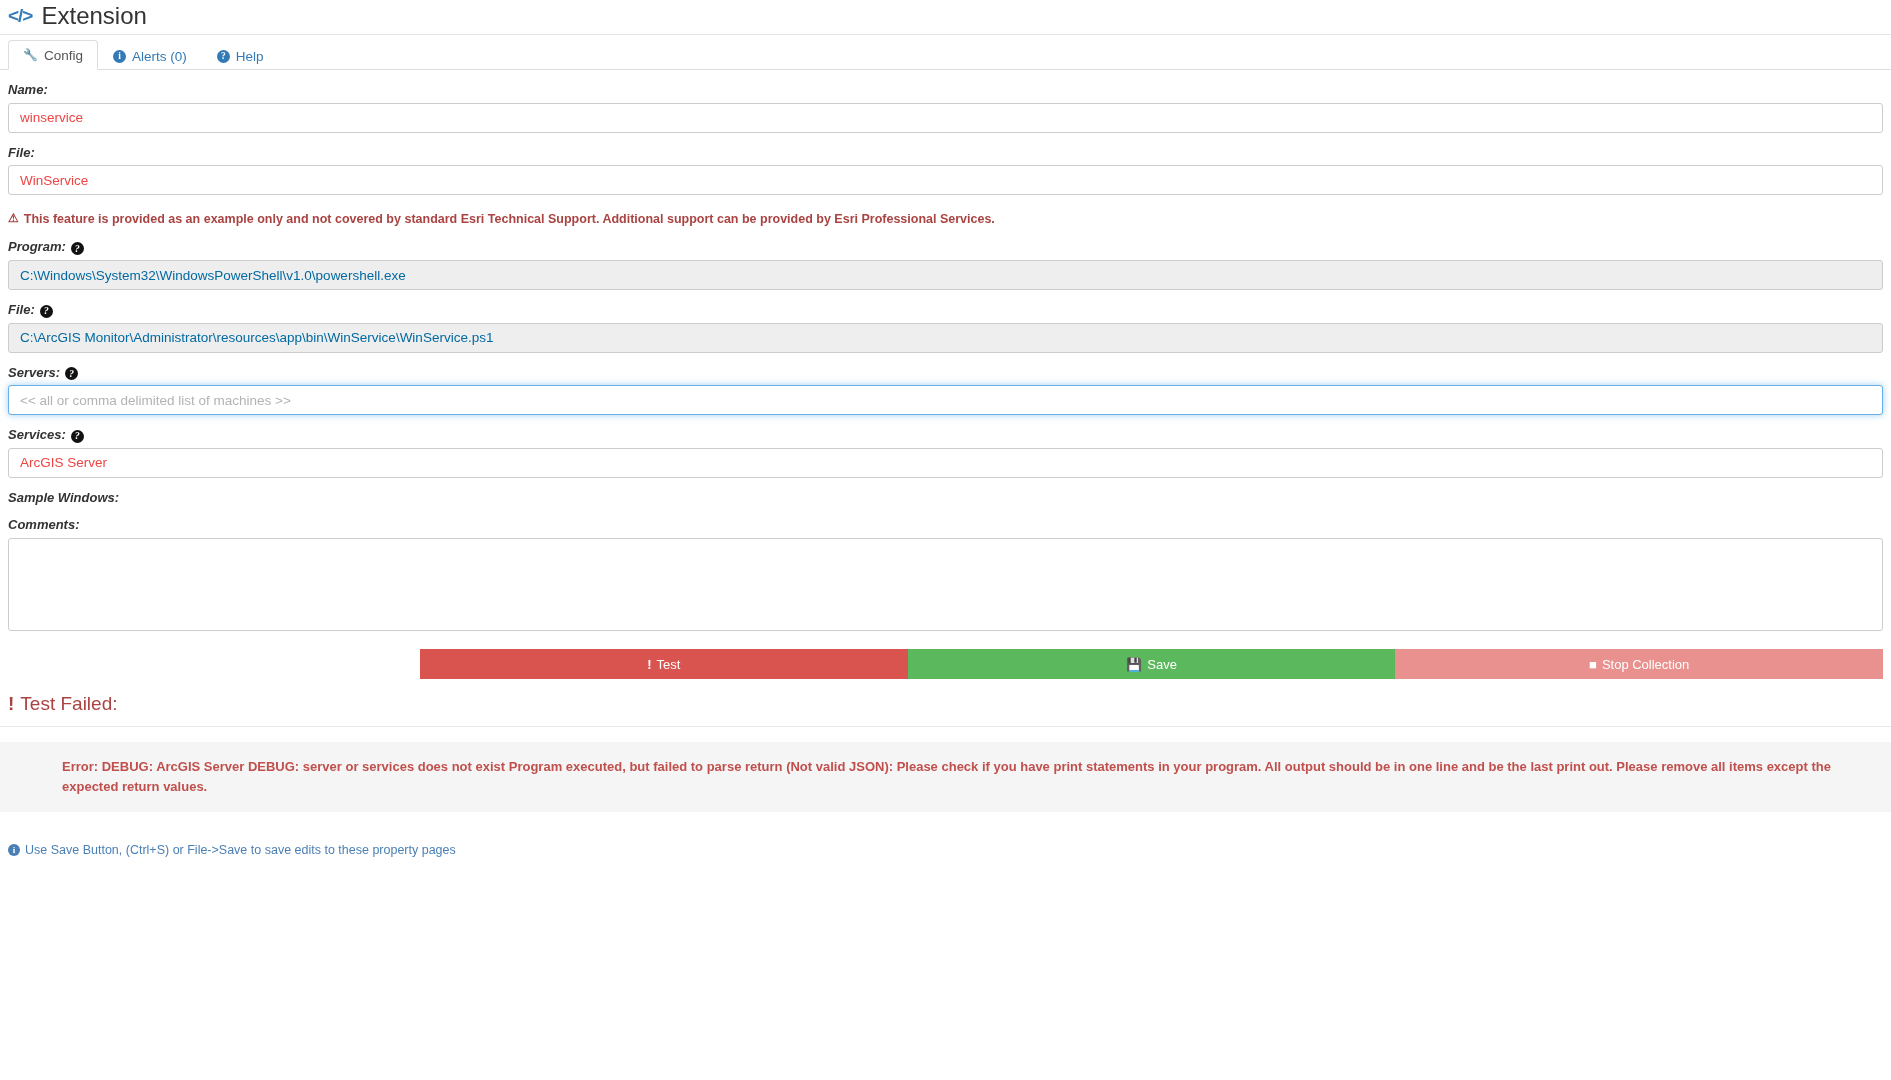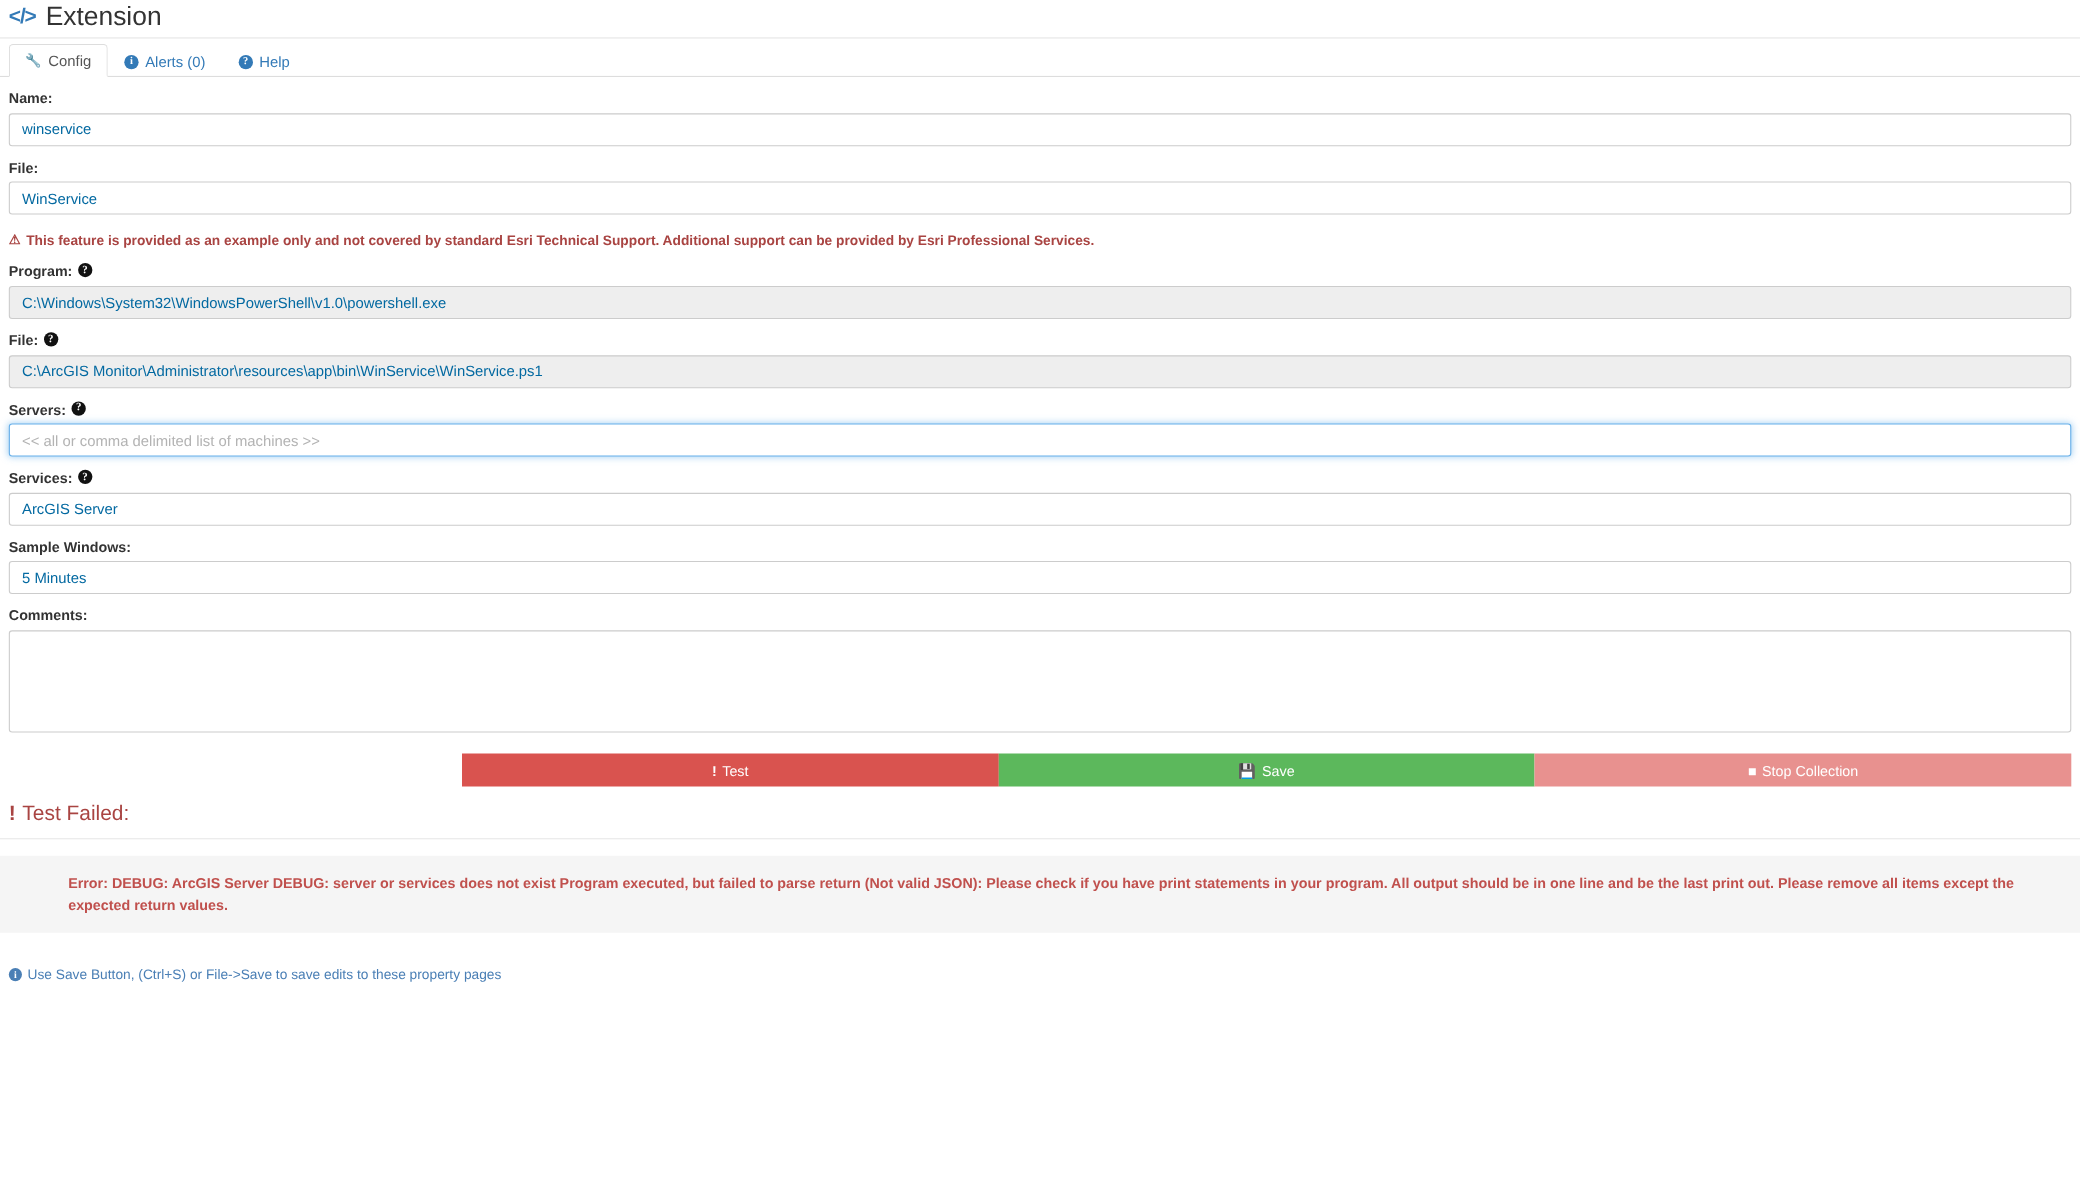--- a/index.html
+++ b/index.html
@@ -85,23 +85,24 @@
   }
 
   
   .form-area { padding: 0 8px; }
   .field-label {
     font-size: 13px;
     font-weight: 700;
     color: #333;
     margin: 12px 0 5px 0;
     display: flex;
-    align-items: flex-start;
+    align-items: flex-end;
     gap: 5px;
     line-height: 1.2;
+    font-style: italic;
   }
   .help-icon {
     display: inline-flex;
     align-items: center;
     justify-content: center;
     width: 13px; height: 13px;
     border-radius: 50%;
     background: #111111;
     color: #ffffff;
     font-size: 10px;
@@ -110,21 +111,21 @@
     line-height: 1;
     cursor: pointer;
   }
   .input {
     width: 100%;
     height: 30px;
     border: 1px solid #cccccc;
     border-radius: 3px;
     padding: 5px 11px;
     font-size: 13.5px;
-    color: #0369a1;
+    color: #ef4444;
     background: #ffffff;
     font-family: "Liberation Sans", sans-serif;
     outline: none;
   }
   .input.disabled {
     background: #eeeeee;
     color: #0369a1;
   }
   .input.focused {
     border-color: #66afe9;
@@ -294,21 +295,20 @@
 
   <div class="field-label">
     <span>Services:</span>
     <span class="help-icon">?</span>
   </div>
   <input class="input" value="ArcGIS Server" style="">
 
   <div class="field-label">
     <span>Sample Windows:</span>
   </div>
-  <input class="input" value="5 Minutes" style="">
 
   <div class="field-label">
     <span>Comments:</span>
   </div>
   <textarea class="textarea" style=""></textarea>
 
   
   <div class="button-row">
     <button class="btn btn-test">
       <span class="excl">!</span>

